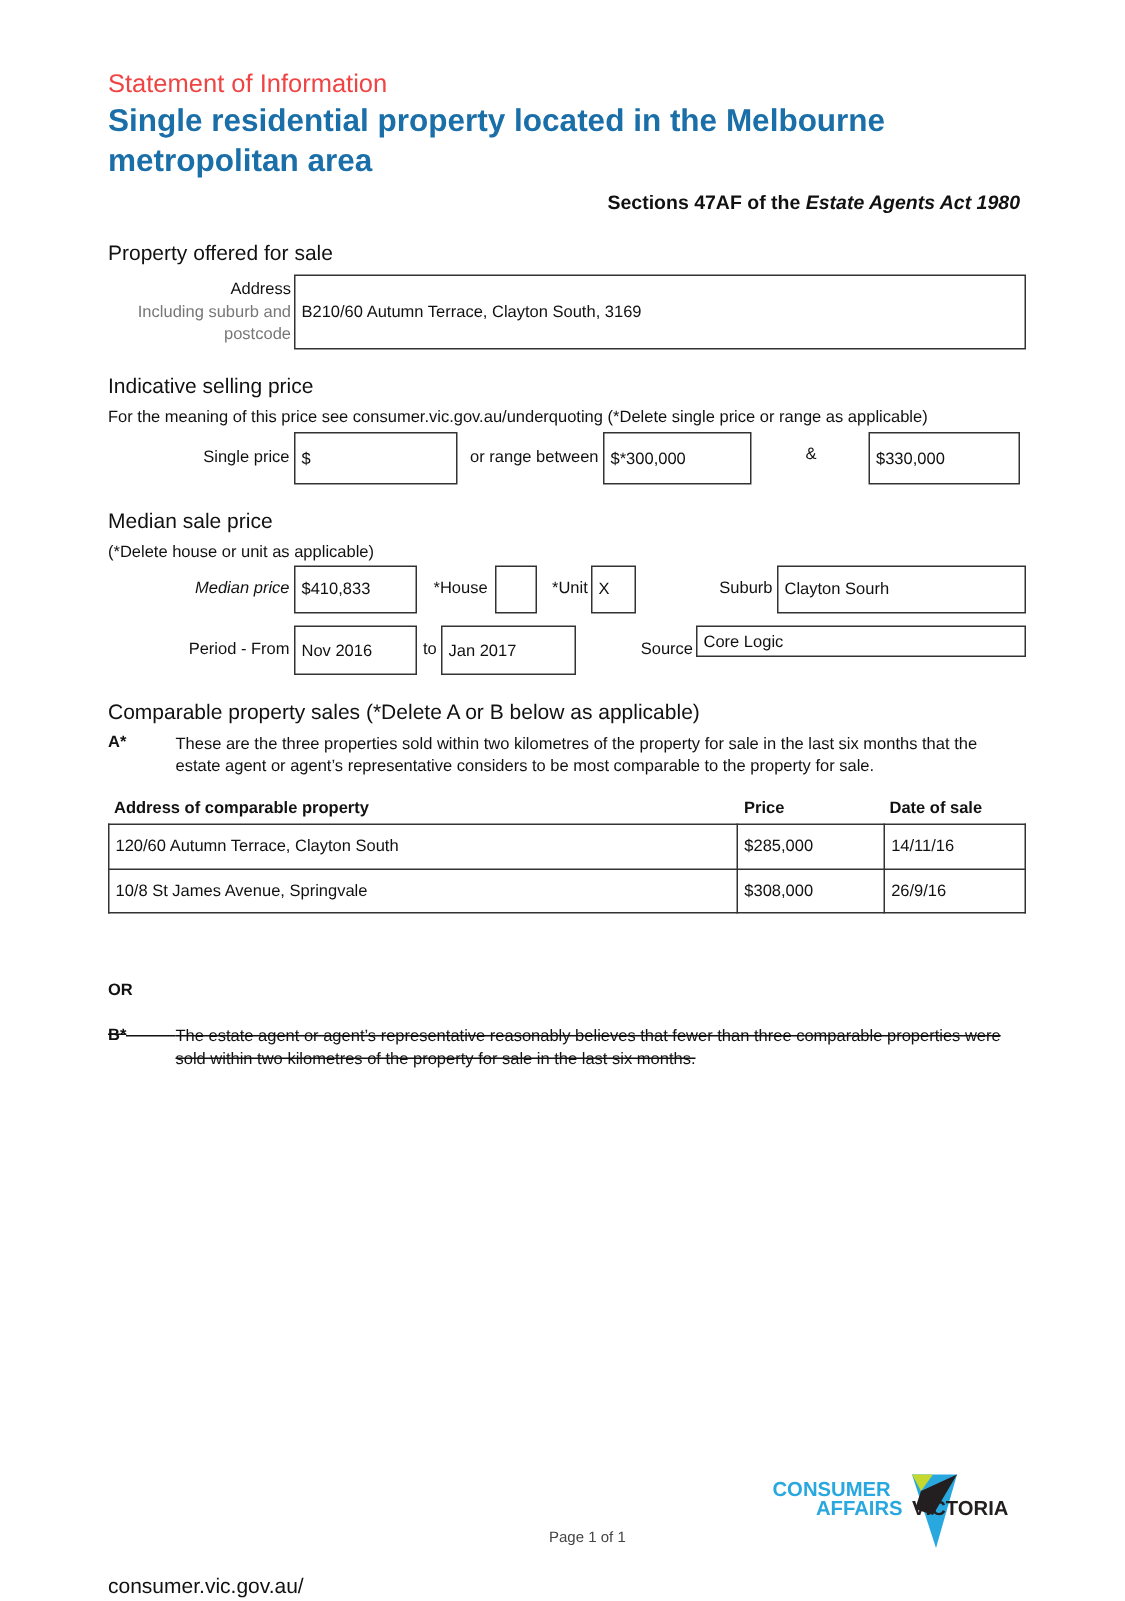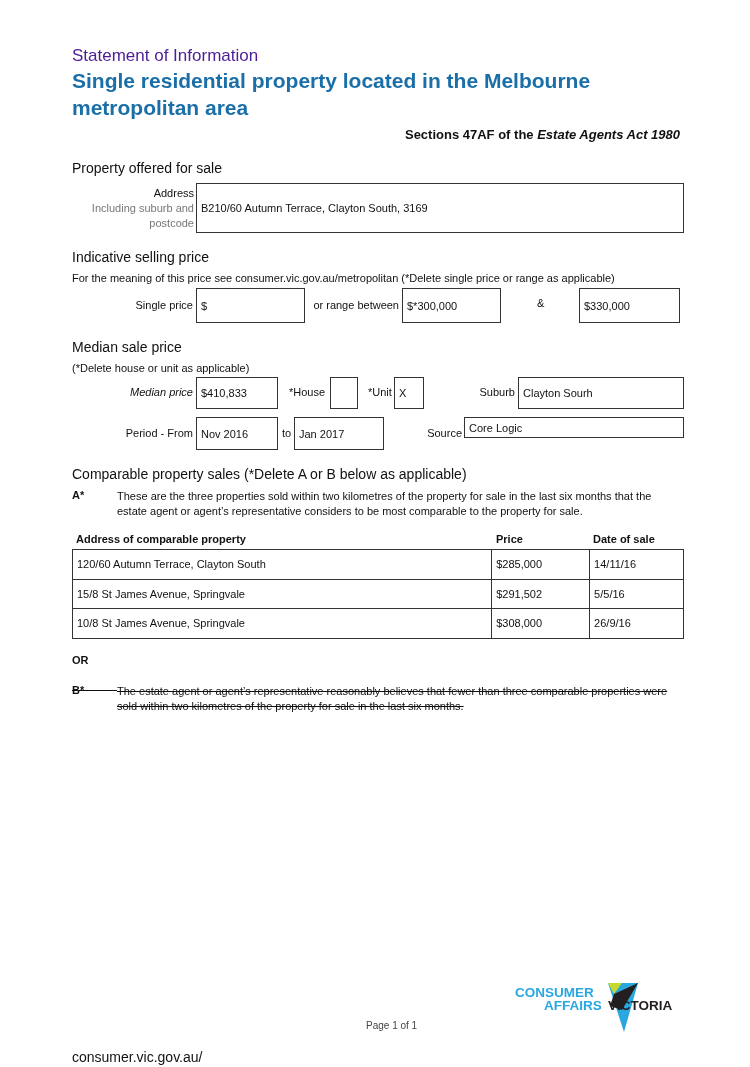--- a/index.html
+++ b/index.html
@@ -1,19 +1,19 @@
 <!DOCTYPE html>
 <html><head>
 <meta charset="utf-8">
 <style>
   * { box-sizing: border-box; margin: 0; padding: 0; }
   html, body { width: 750px; height: 1067px; background: #ffffff; }
   body { position: relative; font-family: "Liberation Sans", sans-serif; color: #111; overflow: hidden; }
   .abs { position: absolute; }
-  .doc-sub { left: 72px; top: 46px; font-size: 17px; color: #4c1d95; }
+  .doc-sub { left: 72px; top: 46px; font-size: 17px; color: #ef4444; }
   .doc-title { left: 72px; top: 67px; font-size: 21px; font-weight: bold; color: #1a6fa8; line-height: 27px; width: 620px; }
   .act-ref { right: 70px; top: 127px; font-size: 13px; font-weight: bold; color: #111; }
   .act-ref i { font-style: italic; text-align: right; }
   .section-h { left: 72px; font-size: 14px; font-weight: normal; color: #111; }
   .lbl { font-size: 11px; color: #111; white-space: nowrap; }
   .lbl-r { text-align: right; }
   .box { border: 1.5px solid #333; background: #fff; font-size: 11px; display: flex; align-items: center; padding-left: 4px; color: #111; }
   .note { font-size: 11px; color: #111; }
   .addr-label { left: 80px; top: 186px; width: 114px; text-align: right; font-size: 11px; line-height: 15px; }
   .addr-label .grey { color: #777; }
@@ -38,21 +38,21 @@
 
 <div class="abs section-h" style="top:160px;">Property offered for sale</div>
 <div class="abs addr-label">
   <div>Address</div>
   <div class="grey">Including suburb and</div>
   <div class="grey">postcode</div>
 </div>
 <div class="abs box" style="left:196px; top:183px; width:488px; height:50px;">B210/60 Autumn Terrace, Clayton South, 3169</div>
 
 <div class="abs section-h" style="top:249px;">Indicative selling price</div>
-<div class="abs note" style="left:72px; top:272px;">For the meaning of this price see consumer.vic.gov.au/metropolitan (*Delete single price or range as applicable)</div>
+<div class="abs note" style="left:72px; top:272px;">For the meaning of this price see consumer.vic.gov.au/underquoting (*Delete single price or range as applicable)</div>
 <div class="abs lbl lbl-r" style="left:100px; top:299px; width:93px;">Single price</div>
 <div class="abs box" style="left:196px; top:288px; width:109px; height:35px;">$</div>
 <div class="abs lbl lbl-r" style="left:300px; top:299px; width:99px;">or range between</div>
 <div class="abs box" style="left:402px; top:288px; width:99px; height:35px;">$*300,000</div>
 <div class="abs lbl" style="left:537px; top:297px;">&amp;</div>
 <div class="abs box" style="left:579px; top:288px; width:101px; height:35px;">$330,000</div>
 
 <div class="abs section-h" style="top:339px;">Median sale price</div>
 <div class="abs note" style="left:72px; top:362px;">(*Delete house or unit as applicable)</div>
 
@@ -86,25 +86,20 @@
       <col style="width:98px">
       <col style="width:94px">
     </colgroup>
   <tbody>
       <tr>
     <td>120/60 Autumn Terrace, Clayton South</td>
     <td>$285,000</td>
     <td>14/11/16</td>
   </tr>
   <tr>
-    <td>15/8 St James Avenue, Springvale</td>
-    <td>$291,502</td>
-    <td>5/5/16</td>
-  </tr>
-  <tr>
     <td>10/8 St James Avenue, Springvale</td>
     <td>$308,000</td>
     <td>26/9/16</td>
   </tr>
 </tbody>
   </table>
 
 <div class="abs" style="left:72px; top:654px; font-size:11px; font-weight:bold;">OR</div>
 <div class="abs b-label strike">B*</div>
 <div class="abs strike" style="left:84px; top:690px; width:33px; height:1px; background:#111;"></div>

